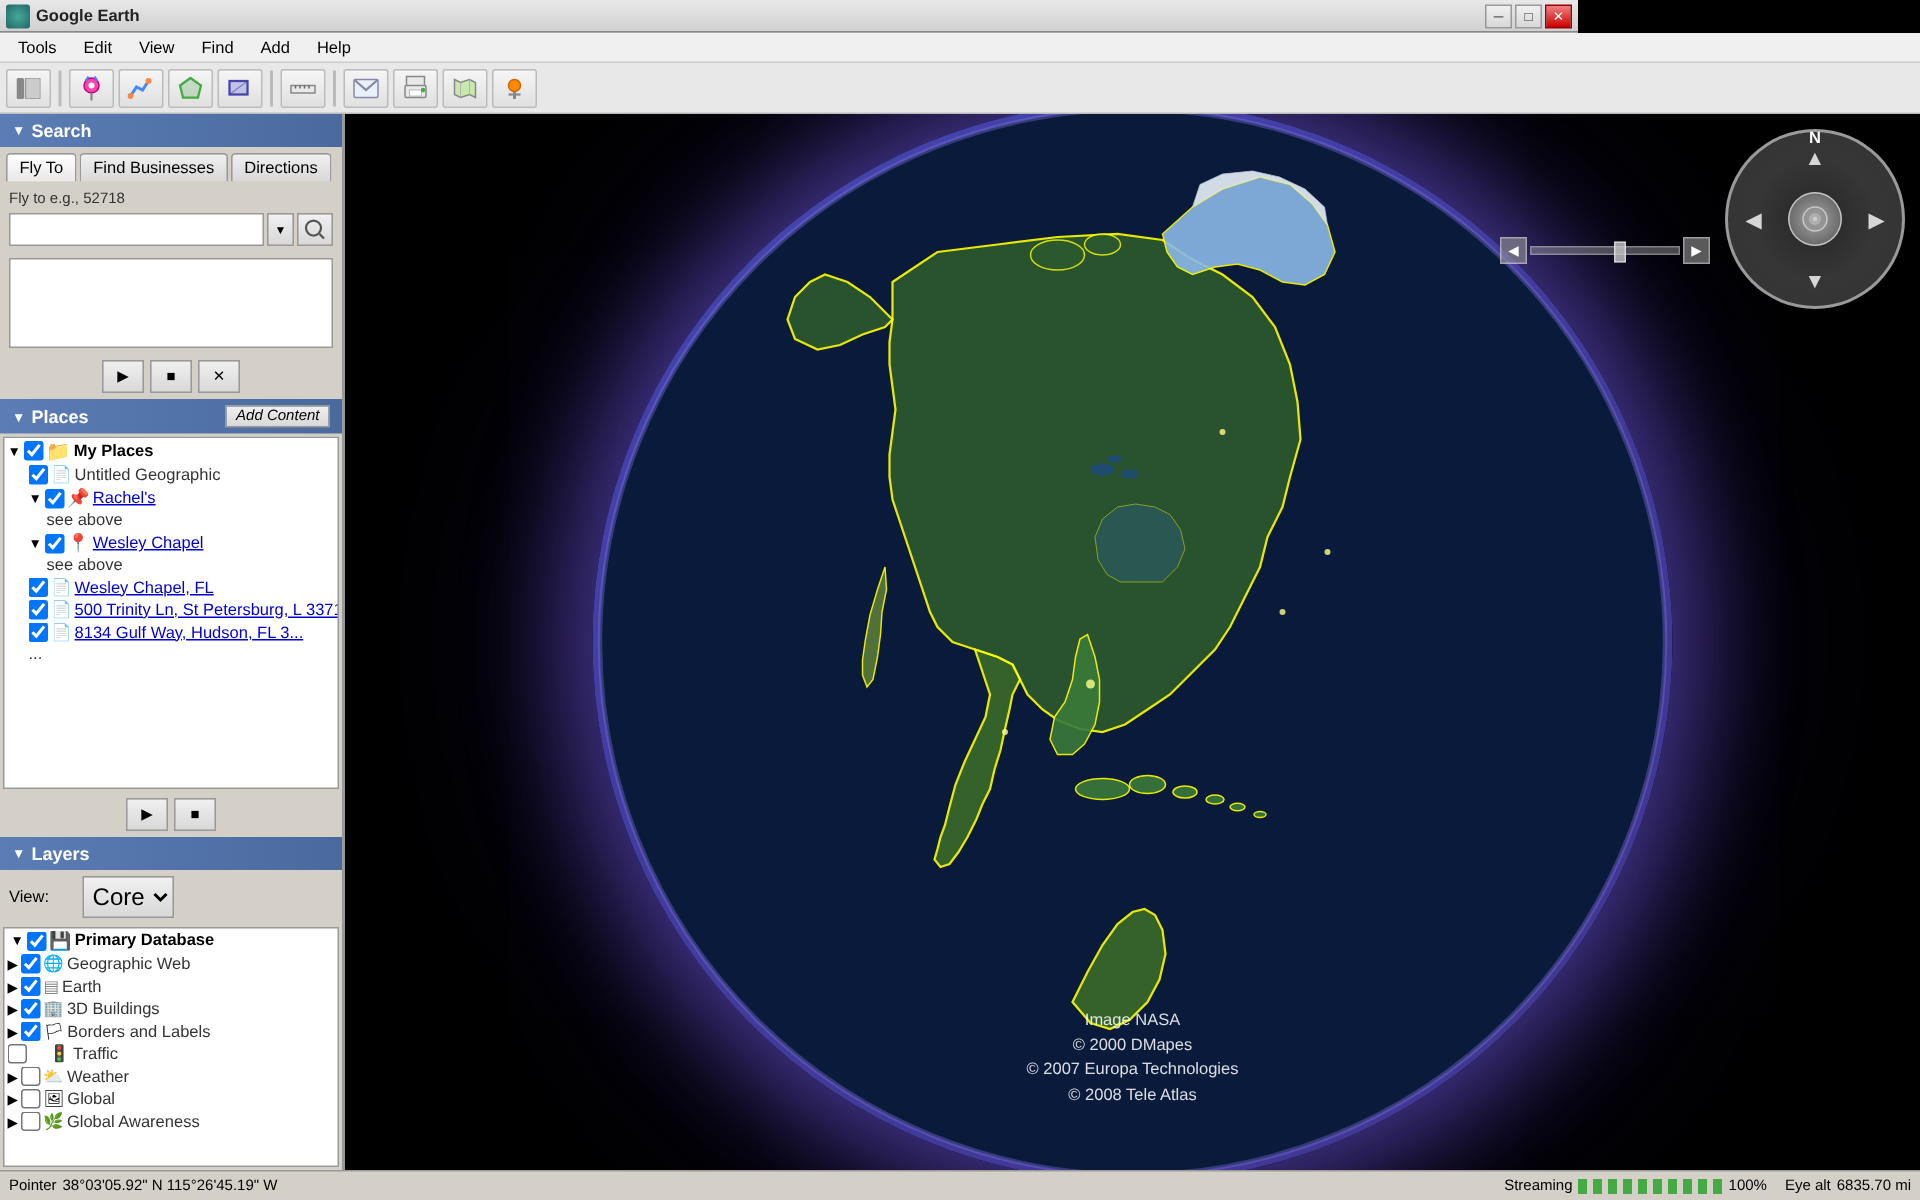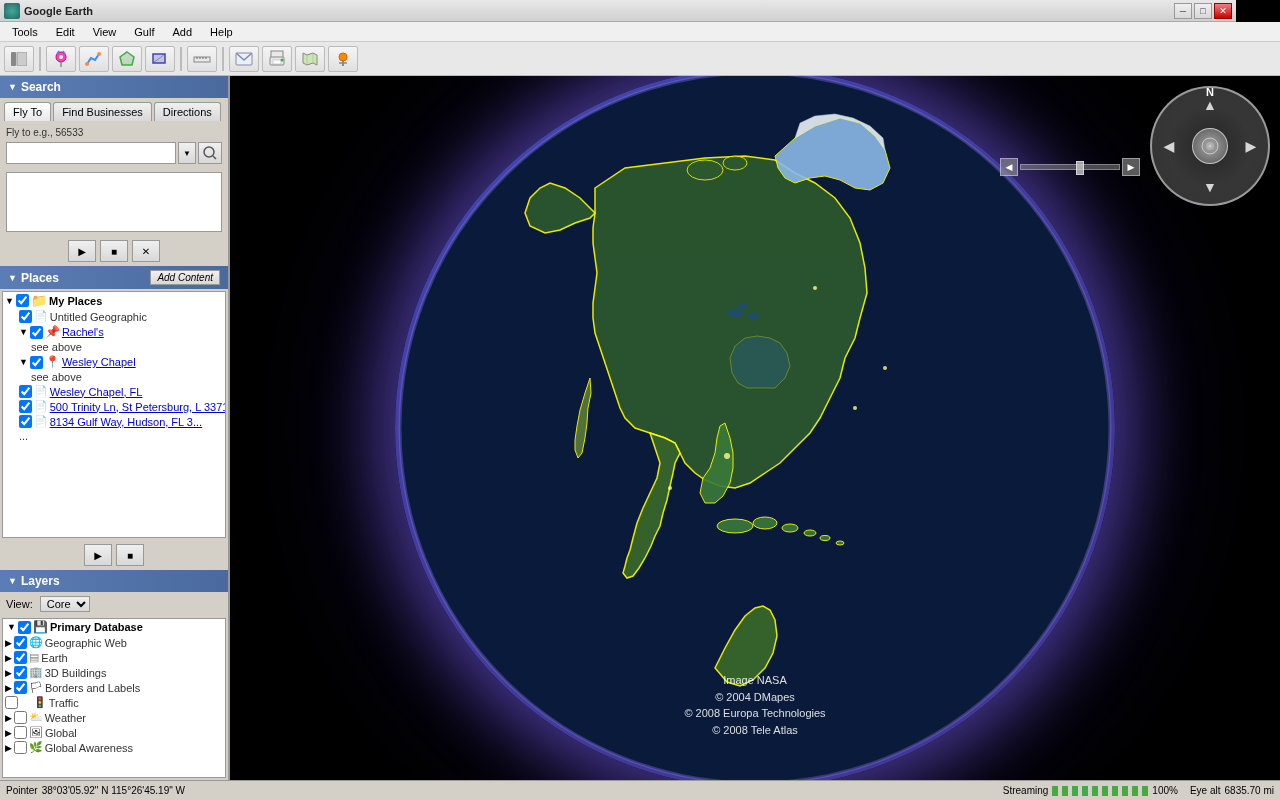--- a/index.html
+++ b/index.html
@@ -1,20 +1,20 @@
 <!DOCTYPE html>
 <html><head>
   <meta charset="utf-8">
   <style>
     * { margin: 0; padding: 0; box-sizing: border-box; }
     body { width: 1280px; height: 800px; overflow: hidden; font-family: Arial, sans-serif; font-size: 11px; background: #000; }
 
     
     #titlebar {
-      width: 1236px; height: 22px; background: linear-gradient(to bottom, #e8e8e8, #d0d0d0);
+      width: 1052px; height: 22px; background: linear-gradient(to bottom, #e8e8e8, #d0d0d0);
       display: flex; align-items: center; justify-content: space-between;
       border-bottom: 1px solid #aaa; padding: 0 4px; text-align: right;
     }
     #titlebar-left { display: flex; align-items: center; gap: 4px; }
     #titlebar-left .app-icon { width: 16px; height: 16px; background: radial-gradient(circle, #4a9, #266); border-radius: 2px; }
     #titlebar-title { font-size: 11px; font-weight: bold; color: #222; }
     #titlebar-right { display: flex; gap: 2px; }
     .title-btn { width: 18px; height: 16px; border: 1px solid #999; background: linear-gradient(to bottom, #f0f0f0, #d8d8d8); cursor: pointer; display: flex; align-items: center; justify-content: center; font-size: 9px; color: #333; }
     .title-btn.close { background: linear-gradient(to bottom, #f08080, #c00); color: #fff; border-color: #900; }
 
@@ -110,25 +110,25 @@
     
     #places-controls { display: flex; justify-content: center; gap: 4px; padding: 4px 6px; background: #d4d0c8; }
 
     
     #layers-section { display: flex; flex-direction: column; }
     #layers-header {
       background: linear-gradient(to right, #5b7db5, #4a6a9e);
       color: #fff; font-size: 12px; font-weight: bold; padding: 4px 8px;
       display: flex; align-items: center; gap: 4px; cursor: pointer;
     }
-    #layers-view-row { display: flex; align-items: center; gap: 7px; padding: 4px 6px; background: #d4d0c8; }
+    #layers-view-row { display: flex; align-items: center; gap: 22px; padding: 4px 6px; background: #d4d0c8; }
     #layers-view-label { font-size: 11px; }
     #layers-view-select {
-      height: 16px; border: 1px solid #999; background: linear-gradient(to bottom, #f0f0f0, #d8d8d8);
-      font-size: 11px; padding: 0 2px; cursor: pointer;
+      height: 28px; border: 1px solid #999; background: linear-gradient(to bottom, #f0f0f0, #d8d8d8);
+      font-size: 16px; padding: 0 2px; cursor: pointer;
     }
     #layers-tree {
       height: 160px; overflow-y: auto; background: #fff;
       border: 1px solid #999; margin: 2px; font-size: 11px;
     }
     .layer-item { padding: 1px 2px; display: flex; align-items: center; gap: 2px; }
 
     
     ::-webkit-scrollbar { width: 14px; }
     ::-webkit-scrollbar-track { background: #d4d0c8; }
@@ -245,21 +245,21 @@
     <div class="title-btn">─</div>
     <div class="title-btn">□</div>
     <div class="title-btn close">✕</div>
   </div>
 </div>
 
 <div id="menubar">
   <div class="menu-item">Tools</div>
   <div class="menu-item">Edit</div>
   <div class="menu-item">View</div>
-  <div class="menu-item">Gulf</div>
+  <div class="menu-item">Find</div>
   <div class="menu-item">Add</div>
   <div class="menu-item">Help</div>
 </div>
 
 <div id="toolbar">
   <div class="toolbar-btn">
     <svg width="16" height="14" viewBox="0 0 16 14">
         <rect x="0" y="0" width="5" height="14" fill="#888" rx="1"></rect>
         <rect x="6" y="0" width="10" height="14" fill="#ccc" stroke="#999" stroke-width="1" rx="1"></rect>
       </svg>
@@ -341,21 +341,21 @@
       <div id="search-header">
         <span class="arrow">▼</span>
         <span>Search</span>
       </div>
       <div id="search-tabs">
         <div class="search-tab active">Fly To</div>
         <div class="search-tab">Find Businesses</div>
         <div class="search-tab">Directions</div>
       </div>
       <div id="search-body">
-        <div id="search-hint">Fly to e.g., 56533</div>
+        <div id="search-hint">Fly to e.g., 52718</div>
         <div id="search-input-row">
           <input type="text" id="search-input" style="">
           <div id="search-dropdown">▼</div>
           <div id="search-go">
             <svg width="14" height="14" viewBox="0 0 14 14">
                 <circle cx="6" cy="6" r="5" fill="none" stroke="#555" stroke-width="1.5"></circle>
                 <line x1="10" y1="10" x2="13" y2="13" stroke="#555" stroke-width="1.5"></line>
               </svg>
           </div>
         </div>
@@ -567,22 +567,22 @@
           <circle cx="420" cy="220" r="2" fill="#ffff88" opacity="0.8"></circle>
           <circle cx="460" cy="340" r="2" fill="#ffff88" opacity="0.8"></circle>
 
           <circle cx="360" cy="360" r="355" fill="none" stroke="#9988ff" stroke-width="3" opacity="0.3"></circle>
           <circle cx="360" cy="360" r="358" fill="none" stroke="#8877ee" stroke-width="5" opacity="0.2"></circle>
           <circle cx="360" cy="360" r="365" fill="none" stroke="#7766dd" stroke-width="8" opacity="0.15"></circle>
         </svg>
 
         <div id="map-info">
           <div style="font-size:11px;">Image NASA</div>
-          <div style="font-size:11px;">© 2004 DMapes</div>
-          <div style="font-size:11px;">© 2008 Europa Technologies</div>
+          <div style="font-size:11px;">© 2000 DMapes</div>
+          <div style="font-size:11px;">© 2007 Europa Technologies</div>
           <div style="font-size:11px;">© 2008 Tele Atlas</div>
         </div>
 
         <div id="google-logo">
           <span id="copyright-2007" style="position:absolute; bottom:22px; right:95px; font-size:9px; color:rgba(255,255,255,0.7);">©2007</span>
           <span class="g">G</span><span class="o1">o</span><span class="o2">o</span><span class="g2">g</span><span class="l">l</span><span class="e">e</span><span class="tm">™</span>
         </div>
 
       </div>
     </div>

